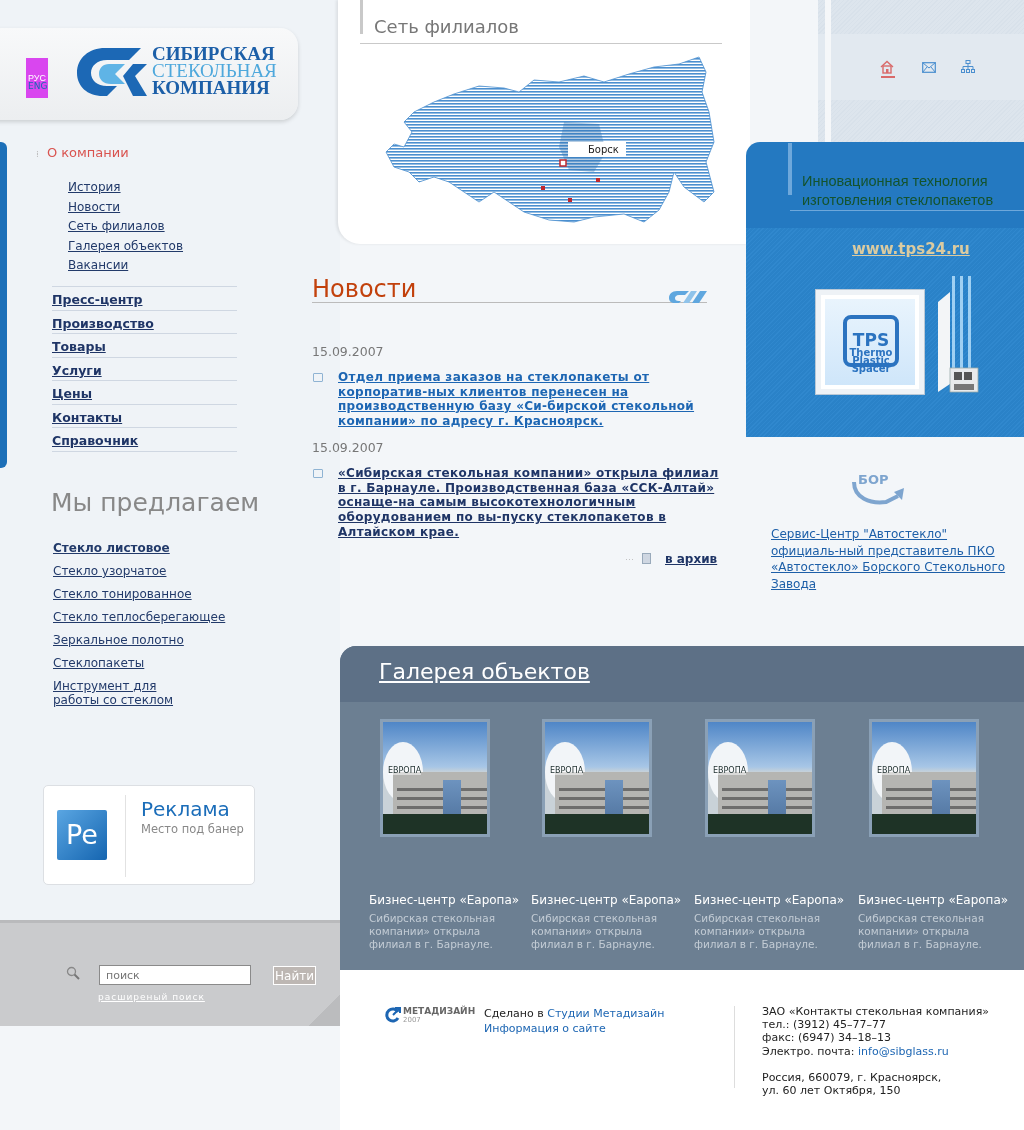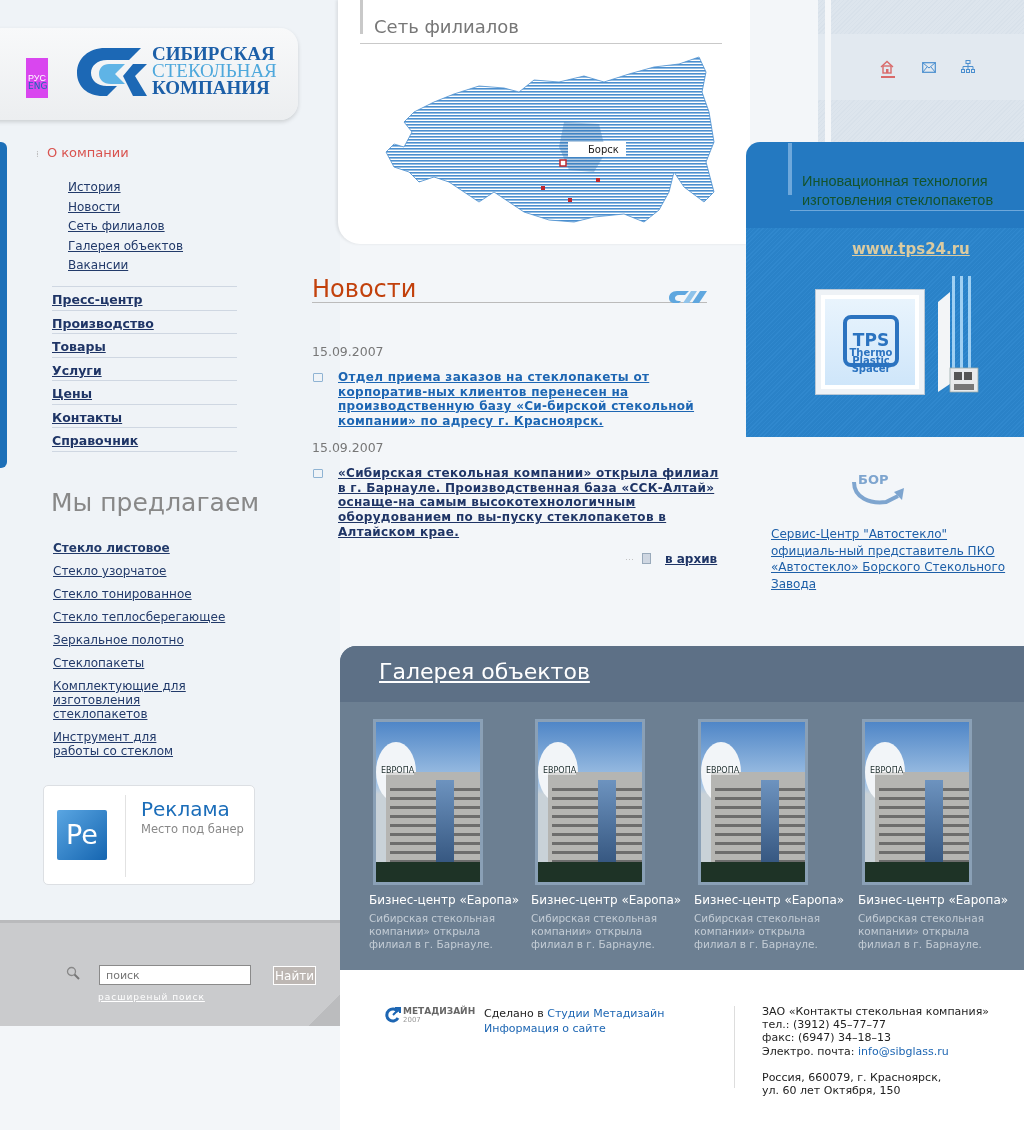--- a/index.html
+++ b/index.html
@@ -104,21 +104,21 @@
   .tps-profile { left: 936px; top: 272px; width: 52px; height: 128px; }
 
   .bor-logo { left: 850px; top: 470px; width: 62px; height: 36px; }
   .bor-text { left: 771px; top: 526px; width: 245px; font-size: 12px; color: #1d5fa8; line-height: 16.5px; text-decoration: underline; font-family: "DejaVu Sans", sans-serif; }
 
   
   .gallery { left: 340px; top: 646px; width: 684px; height: 324px; background: #6c7f92; border-radius: 16px 0 0 0; overflow: hidden; }
   .gallery-head { left: 0; top: 0; width: 684px; height: 56px; background: #5d7086; position: absolute; }
   .gallery-title { left: 39px; top: 13px; position: absolute; font-size: 22px; color: #fff; text-decoration: underline; font-family: "DejaVu Sans", sans-serif; }
   .g-item { position: absolute; top: 73px; width: 150px; }
-  .g-photo { position: absolute; left: 33px; top: 0; width: 110px; height: 166px; border: 3px solid #8aa0b6; overflow: hidden; background: linear-gradient(#4f86c7 0%, #a7c6e6 40%, #c9d2d8 45%); }
+  .g-photo { position: absolute; left: 40px; top: 0; width: 110px; height: 118px; border: 3px solid #8aa0b6; overflow: hidden; background: linear-gradient(#4f86c7 0%, #a7c6e6 40%, #c9d2d8 45%); }
   .g-cloud { position: absolute; left: 0; top: 20px; width: 40px; height: 60px; background: #f2f5f8; border-radius: 50%; }
   .g-building { position: absolute; left: 10px; top: 50px; width: 100px; height: 110px; background: #b5b5b2; }
   .g-windows { position: absolute; left: 14px; top: 60px; width: 90px; height: 80px; background: repeating-linear-gradient(#b5b5b2 0 6px, #555 6px 9px); opacity: 0.75; }
   .g-glass { position: absolute; left: 60px; top: 58px; width: 18px; height: 100px; background: linear-gradient(#6d93bf, #2b4b74); }
   .g-sign { position: absolute; left: 5px; top: 44px; font-size: 8px; color: #233; font-family: "DejaVu Sans", sans-serif; background: rgba(255,255,255,0.5); }
   .g-trees { position: absolute; left: 0; bottom: 0; width: 110px; height: 20px; background: #1e3326; }
   .g-name { position: absolute; left: 29px; top: 174px; font-size: 12px; color: #fff; white-space: nowrap; font-family: "DejaVu Sans", sans-serif; }
   .g-desc { position: absolute; left: 29px; top: 193px; width: 140px; font-size: 10.5px; color: #c3ccd5; line-height: 13px; font-family: "DejaVu Sans", sans-serif; }
 
   
@@ -188,21 +188,20 @@
 </div>
 
 <div class="abs offer-title">Мы предлагаем</div>
 <div class="abs offers">
   <a class="bold">Стекло листовое</a>
   <a>Стекло узорчатое</a>
   <a>Стекло тонированное</a>
   <a>Стекло теплосберегающее</a>
   <a>Зеркальное полотно</a>
   <a>Стеклопакеты</a>
-  <a style="width:170px">Комплектующие для изготовления стеклопакетов</a>
   <a style="width:150px">Инструмент для работы со стеклом</a>
 </div>
 
 <div class="abs ad-box">
   <div class="abs ad-icon">Pe</div>
   <div class="abs ad-divider"></div>
   <div class="abs ad-title">Реклама</div>
   <div class="abs ad-sub">Место под банер</div>
 </div>
 

